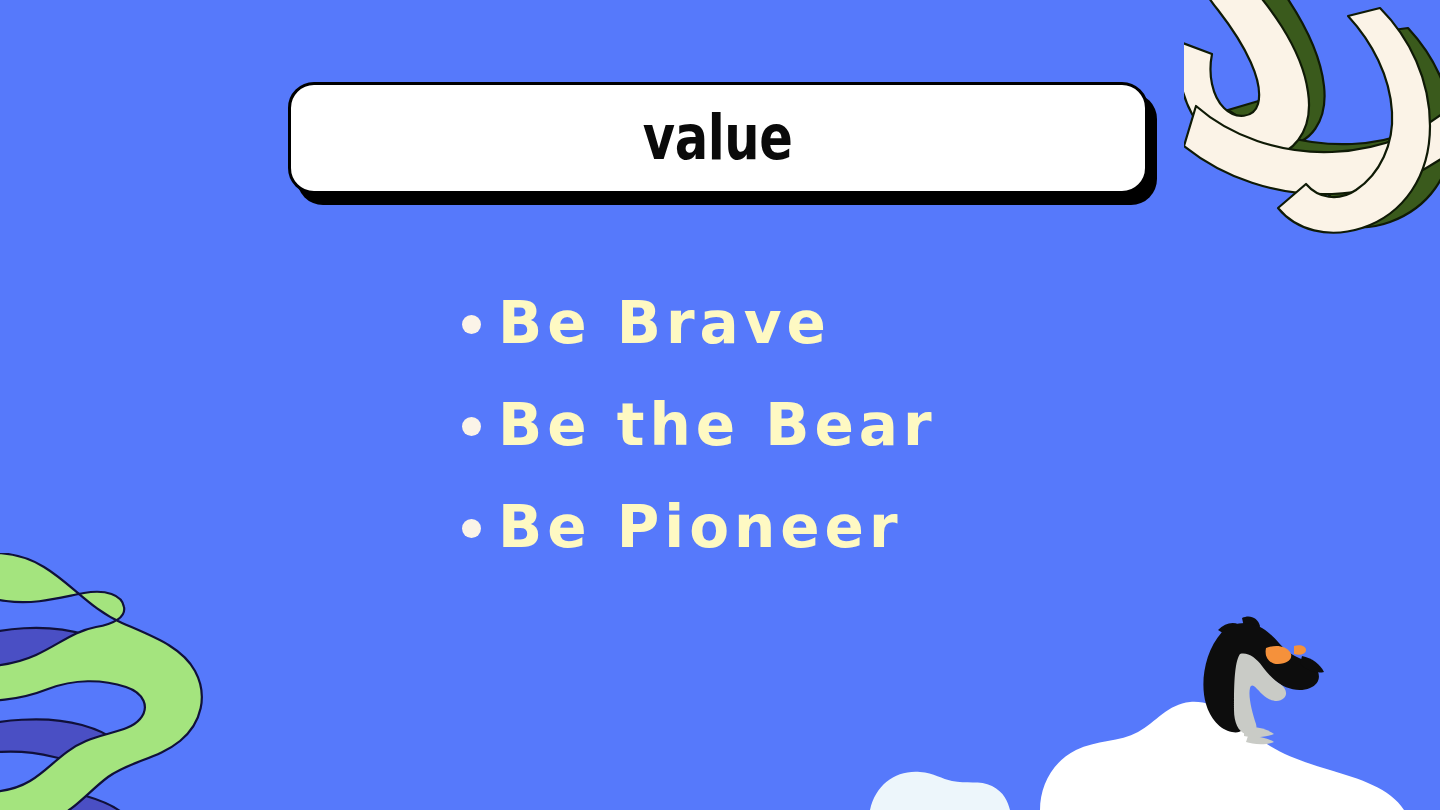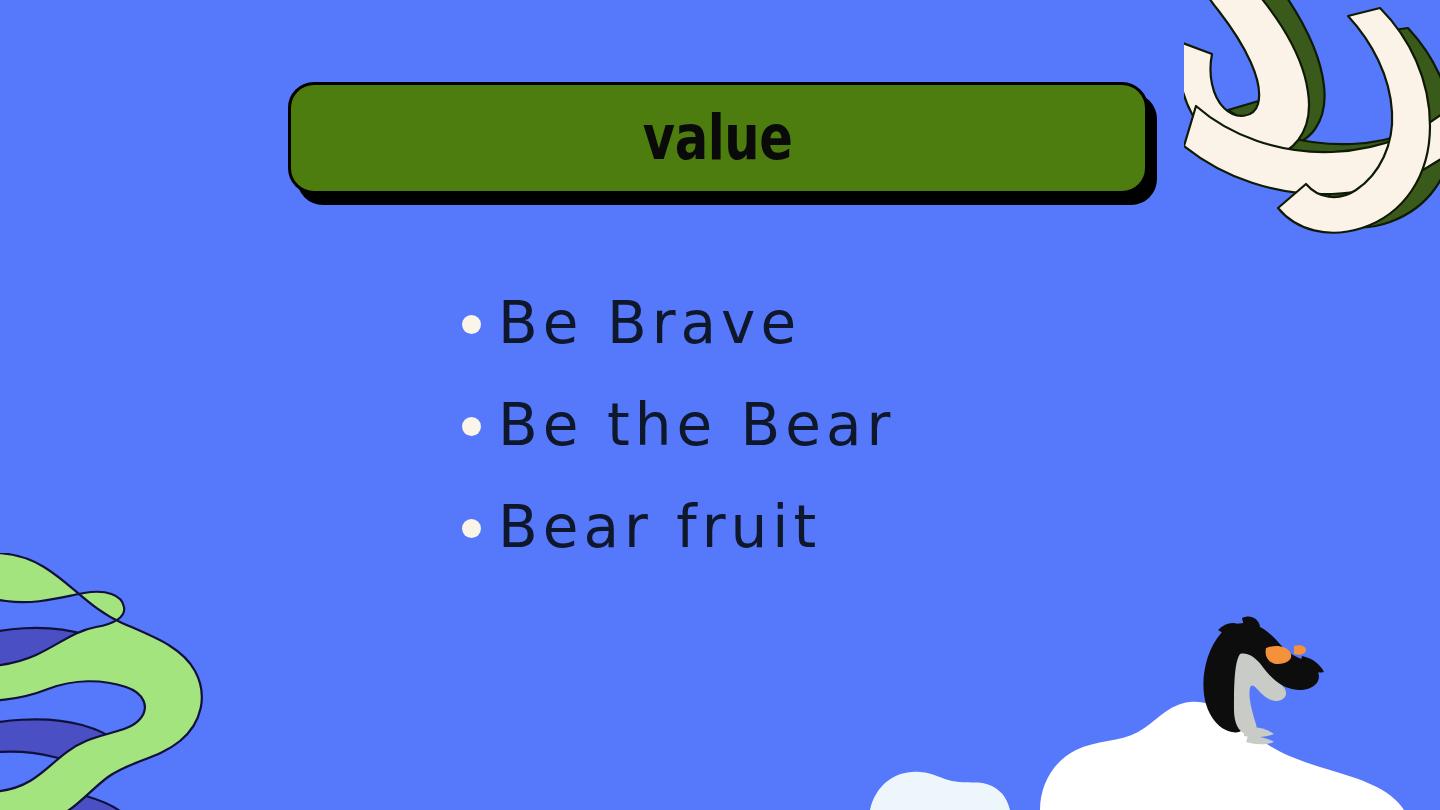--- a/index.html
+++ b/index.html
@@ -46,21 +46,21 @@
     height: 135px;
   }
 
   
   #title-card {
     position: absolute;
     left: 288px;
     top: 82px;
     width: 860px;
     height: 112px;
-    background: #4d7c0f;
+    background: #ffffff;
     border: 3px solid #000000;
     border-radius: 26px;
     box-shadow: 9px 11px 0 0 #000000;
     display: flex;
     align-items: center;
     justify-content: center;
     box-sizing: border-box;
   }
   #title-text {
     font-family: "DejaVu Sans", sans-serif;
@@ -93,24 +93,24 @@
     width: 19px;
     height: 19px;
     border-radius: 50%;
     background: #FBF4E8;
     flex: 0 0 auto;
     margin-right: 17px;
     margin-top: 3px;
   }
   .bullet-label {
     font-family: "DejaVu Sans", sans-serif;
-    font-weight: 400;
+    font-weight: 700;
     font-size: 58px;
     line-height: 1;
-    color: #0f172a;
+    color: #fef9c3;
     letter-spacing: 5px;
     white-space: nowrap;
   }
 </style>
 </head>
 <body>
 
 <div id="slide">
 
   <svg id="deco-bottomleft" class="deco" viewBox="0 0 225 265">
@@ -244,17 +244,17 @@
     <li class="bullet-row">
       <span class="bullet-dot"></span>
       <span class="bullet-label">Be Brave</span>
     </li>
     <li class="bullet-row">
       <span class="bullet-dot"></span>
       <span class="bullet-label">Be the Bear</span>
     </li>
     <li class="bullet-row">
       <span class="bullet-dot"></span>
-      <span class="bullet-label">Bear fruit</span>
+      <span class="bullet-label">Be Pioneer</span>
     </li>
   </ul>
 
 </div>
 
 </body></html>

